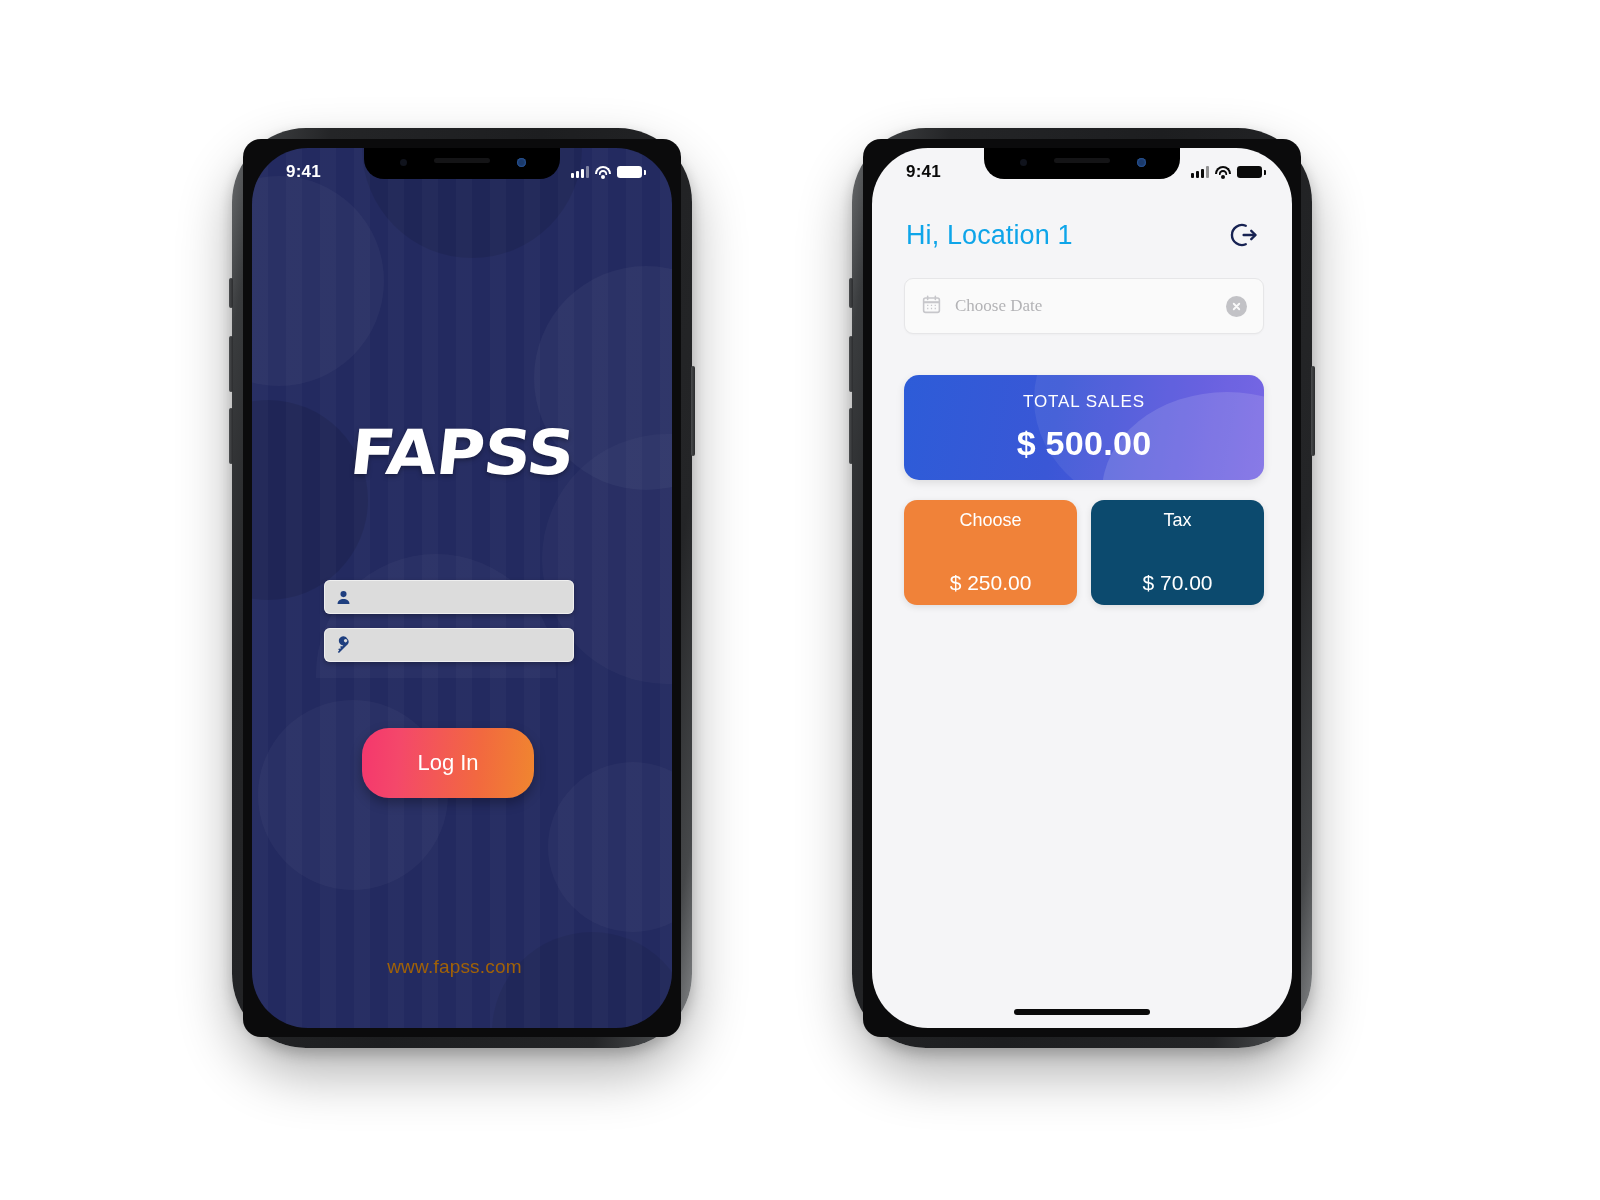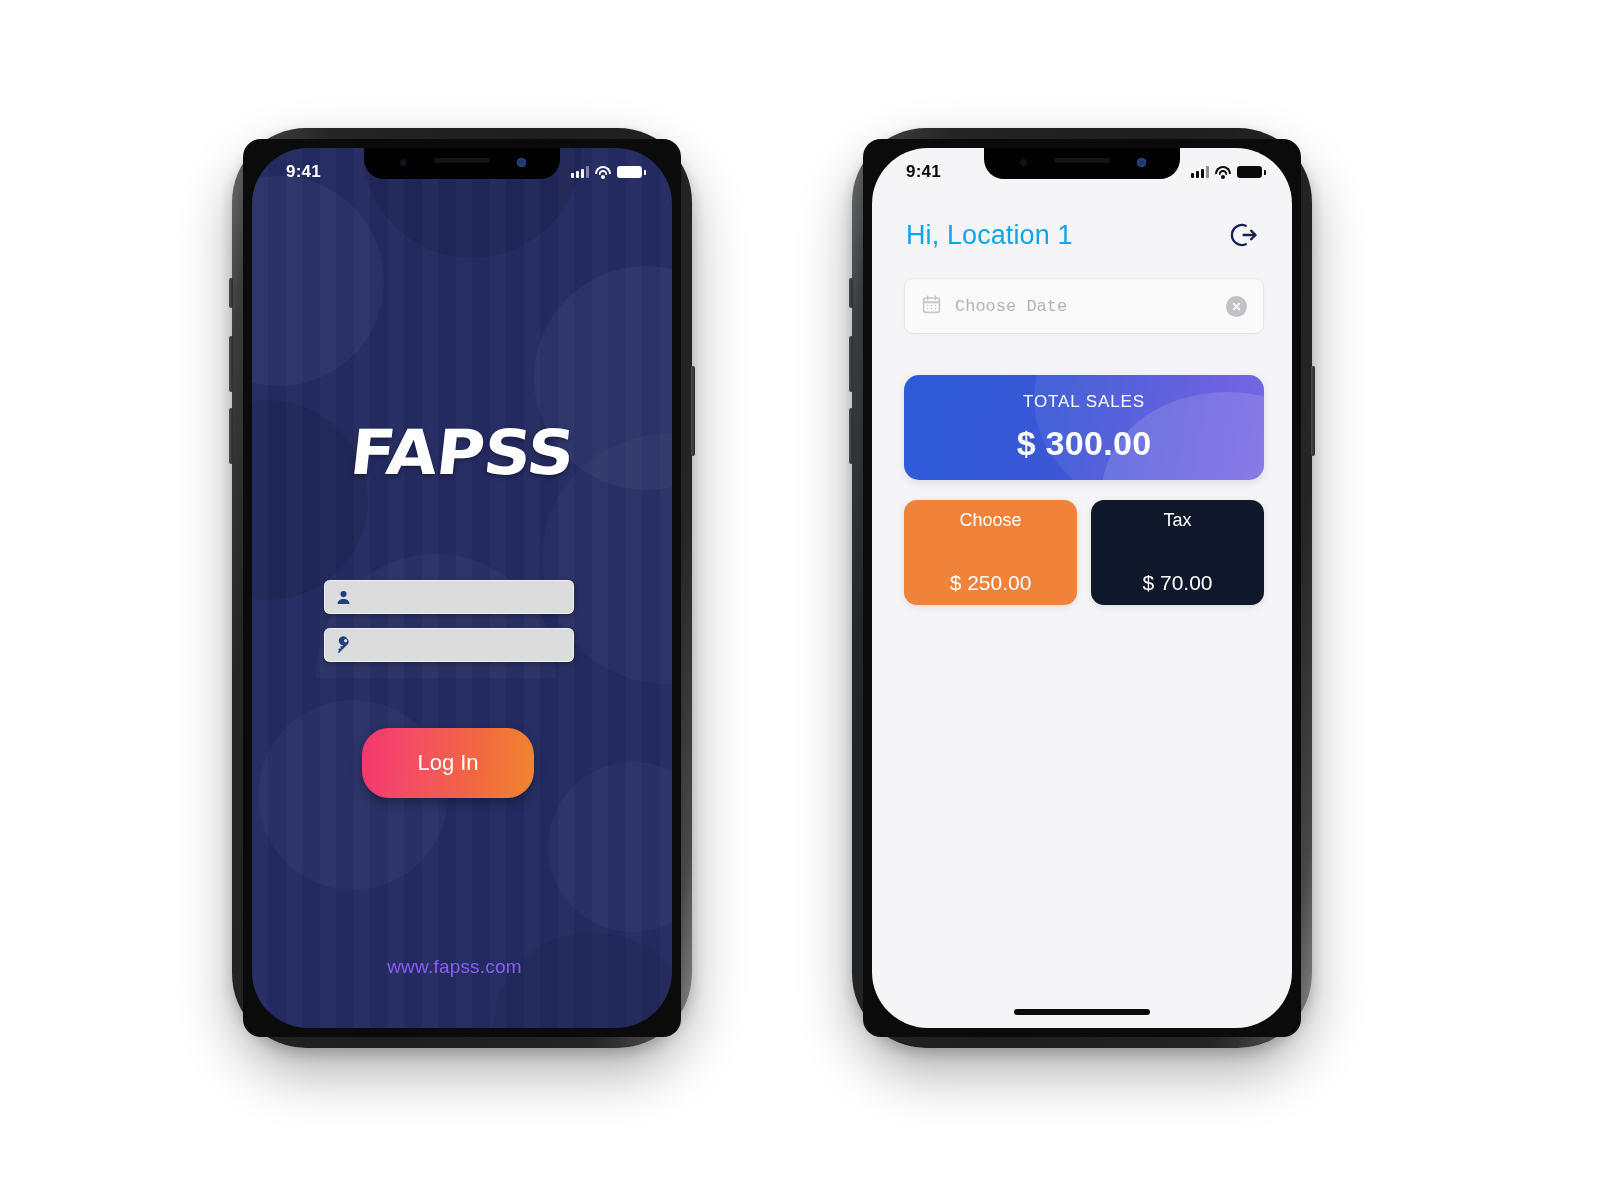--- a/index.html
+++ b/index.html
@@ -127,41 +127,41 @@
   .loginbtn{
     position:absolute;left:110px;top:580px;
     width:172px;height:70px;border:none;border-radius:27px;
     background:linear-gradient(95deg,#f4376d 0%,#f4486a 22%,#f2693f 68%,#f0862f 100%);
     color:#fff;font-size:22px;font-family:"Liberation Sans",sans-serif;
     box-shadow:0 5px 12px rgba(0,0,0,.30);
     cursor:pointer;
   }
   .weburl{
     position:absolute;left:0;right:15px;bottom:50px;text-align:center;
-    color:#8b5cf6;font-size:19px;letter-spacing:.2px;
+    color:#a16207;font-size:19px;letter-spacing:.2px;
   }
 
   
   .dash-screen{position:absolute;inset:0;background:#f5f5f7;overflow:hidden;}
   .dash-head{
     position:absolute;top:68px;left:34px;right:30px;
     display:flex;align-items:center;justify-content:space-between;
   }
   .greeting{font-size:27px;color:#0ea5e9;letter-spacing:.1px;}
   .logout{width:38px;height:38px;cursor:pointer;display:flex;align-items:center;justify-content:center;}
 
   .datebox{
     position:absolute;top:130px;left:32px;right:28px;height:56px;
     background:#fafafa;border:1px solid #e6e6e8;border-radius:9px;
     display:flex;align-items:center;padding:0 16px;box-sizing:border-box;
     box-shadow:0 1px 2px rgba(0,0,0,.03);
   }
   .datebox input{
     border:none;background:transparent;outline:none;flex:1;
-    font-family:Liberation Mono, monospace;font-size:17px;color:#0f172a;
+    font-family:Liberation Serif, serif;font-size:17px;color:#0f172a;
     padding-left:13px;
   }
   .datebox input::placeholder{color:#b3b3b6;}
   .clear-x{
     width:21px;height:21px;border-radius:50%;background:#c2c2c6;
     display:flex;align-items:center;justify-content:center;cursor:pointer;flex:0 0 auto;
   }
   .clear-x svg{display:block;}
 
   .total-card{
@@ -334,29 +334,29 @@
             <svg width="11" height="11" viewBox="0 0 12 12" stroke="#fafafa" stroke-width="2" stroke-linecap="round">
               <path d="M3 3l6 6M9 3l-6 6"></path>
             </svg>
           </span>
         </div>
 
         <div class="total-card">
           <div class="wave w-a"></div>
           <div class="wave w-b"></div>
           <div class="tc-label">TOTAL SALES</div>
-          <div class="tc-value">$ 300.00</div>
+          <div class="tc-value">$ 500.00</div>
         </div>
 
         <div class="small-row">
           <div class="small-card" style="background:#f08239;">
             <div class="sc-label">Choose</div>
             <div class="sc-value">$ 250.00</div>
           </div>
-          <div class="small-card" style="background:#0f172a;">
+          <div class="small-card" style="background:#0c4a6e;">
             <div class="sc-label">Tax</div>
             <div class="sc-value">$ 70.00</div>
           </div>
         </div>
 
         <div class="home-indicator"></div>
 
       </div>
     </div>
   </div>

